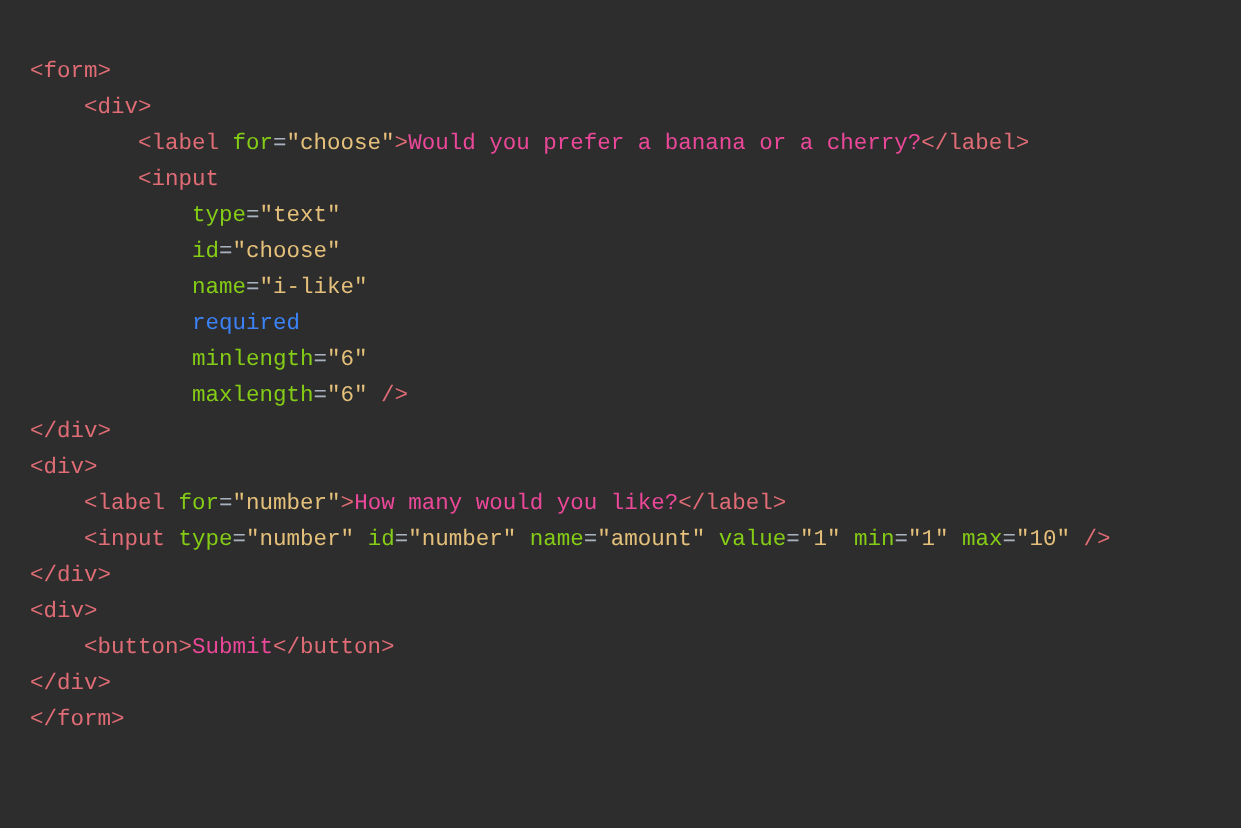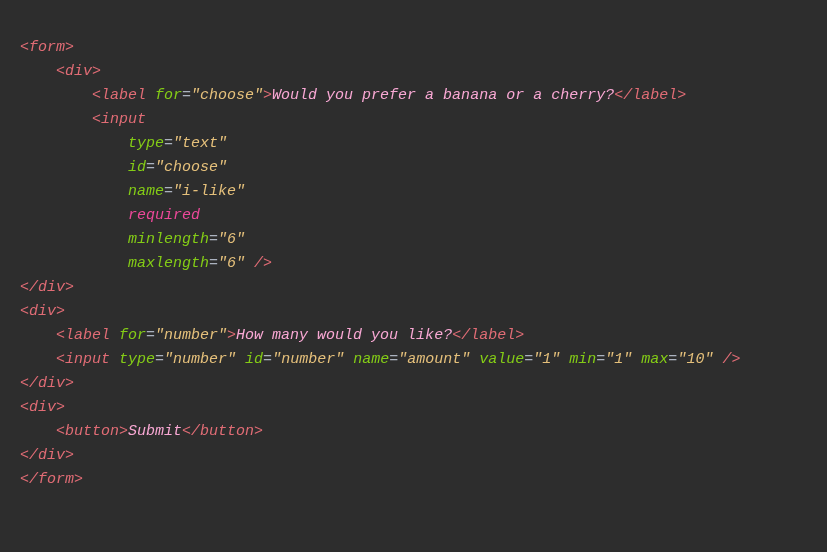--- a/index.html
+++ b/index.html
@@ -17,28 +17,27 @@
       width: 827px;
       min-height: 552px;
     }
 
     .code-block {
       white-space: pre;
     }
 
     .line {
       display: block;
-      font-style: italic;
     }
 
     
     .c-tag       { color: #e06c75; }   
     .c-attr-name { color: #84cc16; }   
     .c-attr-val  { color: #e5c07b; }   
-    .c-text      { color: #f9a8d4; }   
+    .c-text      { color: #ec4899; }   
     .c-plain     { color: #abb2bf; }   
-    .c-keyword   { color: #ec4899; }   
+    .c-keyword   { color: #3b82f6; }   
   </style>
 </head>
 <body>
 
 <div class="code-block">
 <span class="line"><span class="c-tag">&lt;form&gt;</span></span><span class="line"><span class="c-plain">&nbsp;&nbsp;&nbsp;&nbsp;</span><span class="c-tag">&lt;div&gt;</span></span><span class="line"><span class="c-plain">&nbsp;&nbsp;&nbsp;&nbsp;&nbsp;&nbsp;&nbsp;&nbsp;</span><span class="c-tag">&lt;label </span><span class="c-attr-name">for</span><span class="c-plain">=</span><span class="c-attr-val">"choose"</span><span class="c-tag">&gt;</span><span class="c-text">Would you prefer a banana or a cherry?</span><span class="c-tag">&lt;/label&gt;</span></span><span class="line"><span class="c-plain">&nbsp;&nbsp;&nbsp;&nbsp;&nbsp;&nbsp;&nbsp;&nbsp;</span><span class="c-tag">&lt;input</span></span><span class="line"><span class="c-plain">&nbsp;&nbsp;&nbsp;&nbsp;&nbsp;&nbsp;&nbsp;&nbsp;&nbsp;&nbsp;&nbsp;&nbsp;</span><span class="c-attr-name">type</span><span class="c-plain">=</span><span class="c-attr-val">"text"</span></span><span class="line"><span class="c-plain">&nbsp;&nbsp;&nbsp;&nbsp;&nbsp;&nbsp;&nbsp;&nbsp;&nbsp;&nbsp;&nbsp;&nbsp;</span><span class="c-attr-name">id</span><span class="c-plain">=</span><span class="c-attr-val">"choose"</span></span><span class="line"><span class="c-plain">&nbsp;&nbsp;&nbsp;&nbsp;&nbsp;&nbsp;&nbsp;&nbsp;&nbsp;&nbsp;&nbsp;&nbsp;</span><span class="c-attr-name">name</span><span class="c-plain">=</span><span class="c-attr-val">"i-like"</span></span><span class="line"><span class="c-plain">&nbsp;&nbsp;&nbsp;&nbsp;&nbsp;&nbsp;&nbsp;&nbsp;&nbsp;&nbsp;&nbsp;&nbsp;</span><span class="c-keyword">required</span></span><span class="line"><span class="c-plain">&nbsp;&nbsp;&nbsp;&nbsp;&nbsp;&nbsp;&nbsp;&nbsp;&nbsp;&nbsp;&nbsp;&nbsp;</span><span class="c-attr-name">minlength</span><span class="c-plain">=</span><span class="c-attr-val">"6"</span></span><span class="line"><span class="c-plain">&nbsp;&nbsp;&nbsp;&nbsp;&nbsp;&nbsp;&nbsp;&nbsp;&nbsp;&nbsp;&nbsp;&nbsp;</span><span class="c-attr-name">maxlength</span><span class="c-plain">=</span><span class="c-attr-val">"6"</span><span class="c-tag"> /&gt;</span></span><span class="line"><span class="c-tag">&lt;/div&gt;</span></span><span class="line"><span class="c-tag">&lt;div&gt;</span></span><span class="line"><span class="c-plain">&nbsp;&nbsp;&nbsp;&nbsp;</span><span class="c-tag">&lt;label </span><span class="c-attr-name">for</span><span class="c-plain">=</span><span class="c-attr-val">"number"</span><span class="c-tag">&gt;</span><span class="c-text">How many would you like?</span><span class="c-tag">&lt;/label&gt;</span></span><span class="line"><span class="c-plain">&nbsp;&nbsp;&nbsp;&nbsp;</span><span class="c-tag">&lt;input </span><span class="c-attr-name">type</span><span class="c-plain">=</span><span class="c-attr-val">"number"</span><span class="c-plain"> </span><span class="c-attr-name">id</span><span class="c-plain">=</span><span class="c-attr-val">"number"</span><span class="c-plain"> </span><span class="c-attr-name">name</span><span class="c-plain">=</span><span class="c-attr-val">"amount"</span><span class="c-plain"> </span><span class="c-attr-name">value</span><span class="c-plain">=</span><span class="c-attr-val">"1"</span><span class="c-plain"> </span><span class="c-attr-name">min</span><span class="c-plain">=</span><span class="c-attr-val">"1"</span><span class="c-plain"> </span><span class="c-attr-name">max</span><span class="c-plain">=</span><span class="c-attr-val">"10"</span><span class="c-tag"> /&gt;</span></span><span class="line"><span class="c-tag">&lt;/div&gt;</span></span><span class="line"><span class="c-tag">&lt;div&gt;</span></span><span class="line"><span class="c-plain">&nbsp;&nbsp;&nbsp;&nbsp;</span><span class="c-tag">&lt;button&gt;</span><span class="c-text">Submit</span><span class="c-tag">&lt;/button&gt;</span></span><span class="line"><span class="c-tag">&lt;/div&gt;</span></span><span class="line"><span class="c-tag">&lt;/form&gt;</span></span></div>
 
 </body></html>

